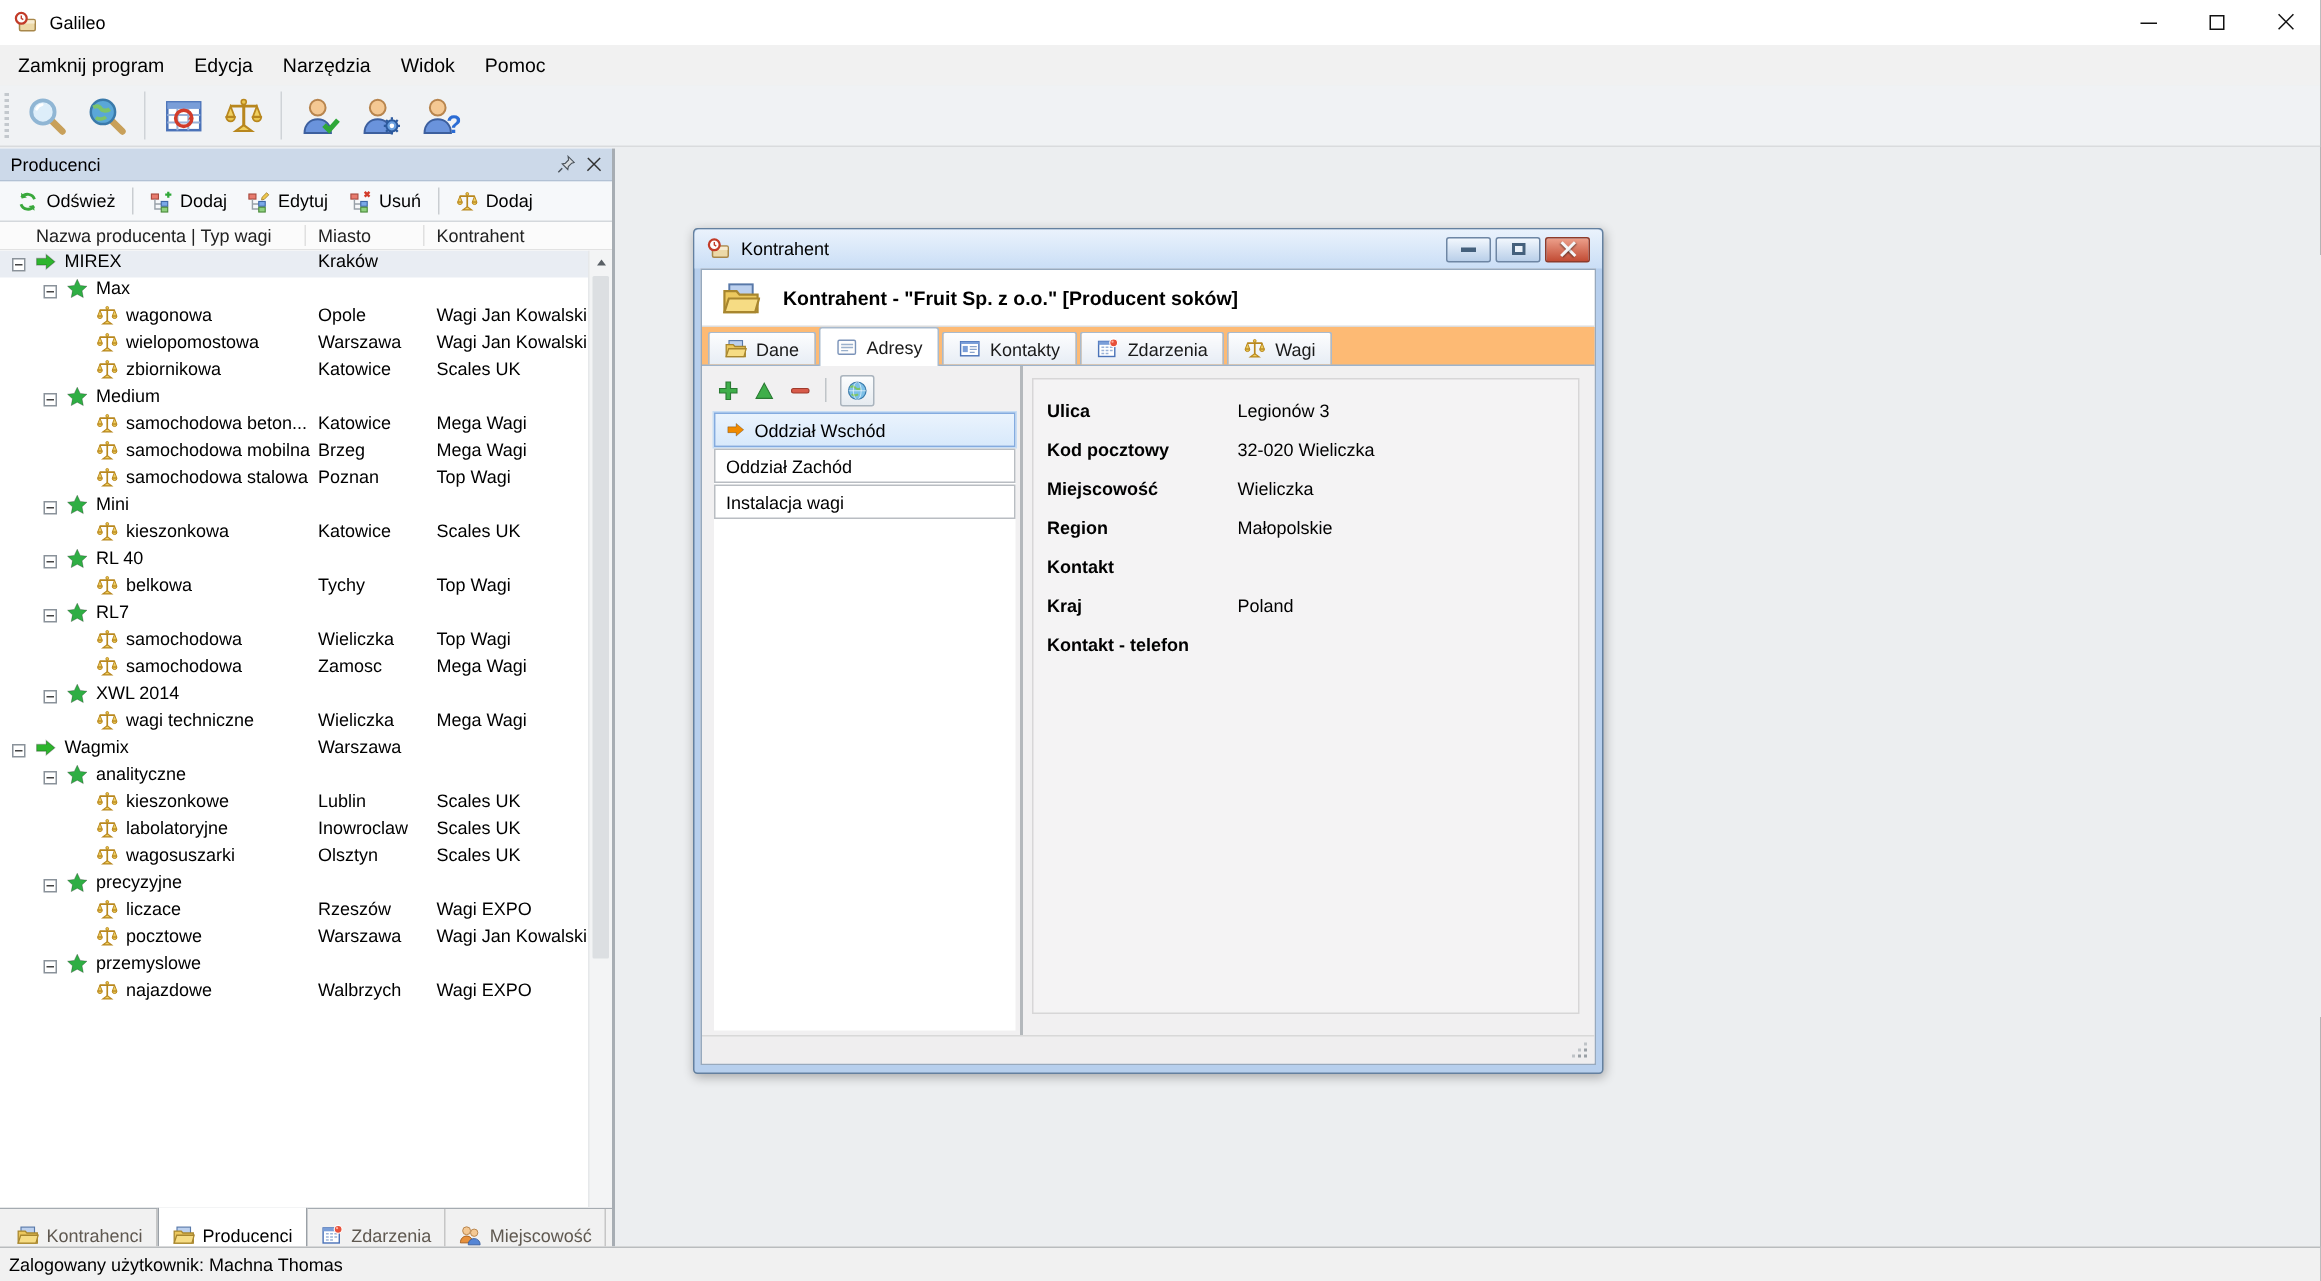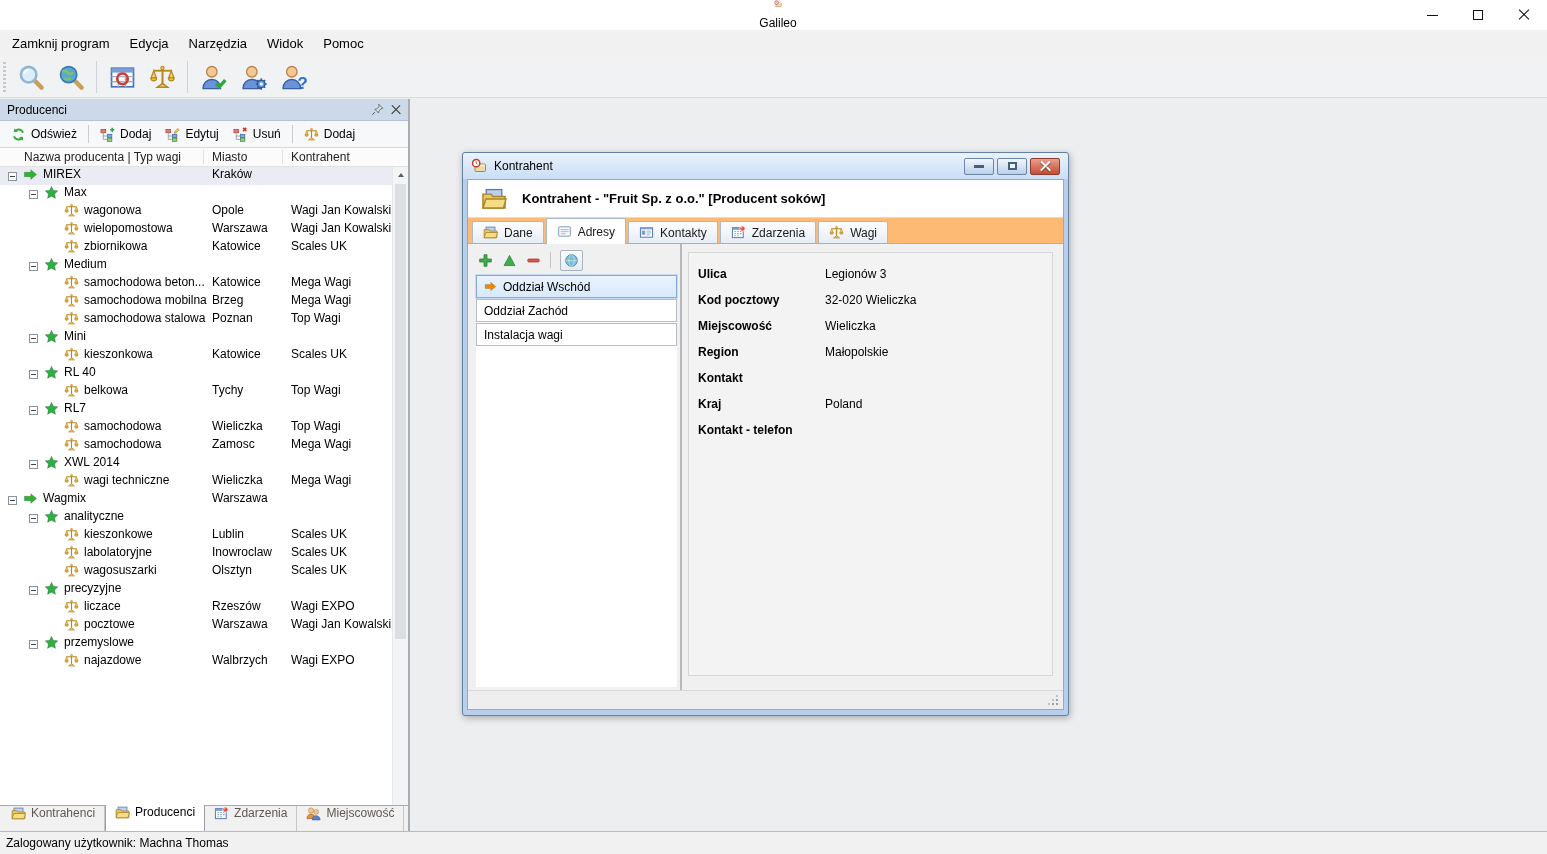--- a/index.html
+++ b/index.html
@@ -1,21 +1,21 @@
 <!DOCTYPE html>
 <html><head>
 <meta charset="utf-8">
 <style>
   html,body{margin:0;padding:0;background:#888;}
   .app{position:relative;width:1547px;height:854px;background:#eceef0;overflow:hidden;
        font-family:"Liberation Sans",sans-serif;font-size:12px;color:#000;}
 
   
   .titlebar{position:absolute;left:0;top:0;right:0;height:30px;background:#fff;
-            display:flex;align-items:center;gap:8px;padding-left:9px;box-sizing:border-box;flex-direction:column;}
+            display:flex;align-items:center;gap:8px;padding-left:9px;box-sizing:border-box;}
   .title-text{font-size:12px;}
   .caps{position:absolute;right:0;top:0;height:30px;display:flex;}
   .cap-btn{width:46px;height:30px;display:flex;align-items:center;justify-content:center;}
   .mg-min{width:11px;height:1px;background:#111;}
   .mg-max{width:10px;height:10px;border:1px solid #111;box-sizing:border-box;}
   .mg-close{position:relative;width:12px;height:12px;}
   .mg-close::before,.mg-close::after{content:"";position:absolute;left:-1px;top:5px;width:14px;height:1px;background:#111;}
   .mg-close::before{transform:rotate(45deg);} .mg-close::after{transform:rotate(-45deg);}
 
   
@@ -62,21 +62,21 @@
   .ic-arrow{color:#2db52d;} .ic-star{color:#2fae44;}
   .ccity{position:absolute;left:212px;} .ccontr{position:absolute;left:291px;}
 
   .vscroll{position:absolute;top:0;right:0;width:15px;bottom:0;background:#f3f4f5;border-left:1px solid #e6e8ea;z-index:2;}
   .vs-up{height:15px;display:flex;align-items:center;justify-content:center;}
   .vs-up::after{content:"";border-left:3.5px solid transparent;border-right:3.5px solid transparent;border-bottom:4.5px solid #5a6066;}
   .vs-thumb{position:absolute;left:2px;right:2px;top:17px;height:455px;background:#dcdfe2;border-radius:1px;}
 
   .dock-tabs{height:25px;flex:none;border-top:1px solid #a5abb1;background:#f1f1f1;
              display:flex;align-items:stretch;padding-left:2px;}
-  .dtab{display:flex;align-items:flex-start;gap:5px;padding:0 9px;color:#5f5850;border-right:1px solid #c6c6c6;}
+  .dtab{display:flex;align-items:flex-end;gap:5px;padding:0 9px;color:#5f5850;border-right:1px solid #c6c6c6;}
   .dtab.on-true{background:#fff;border:1px solid #9aa0a6;border-top:0;color:#000;margin-top:-1px;border-bottom:0;}
 
   
   .statusbar{position:absolute;left:0;right:0;bottom:0;height:23px;background:#f1f1f1;
              border-top:1px solid #b9bcbe;display:flex;align-items:center;padding-left:6px;box-sizing:border-box;}
 
   
   .cw{position:absolute;left:462px;top:152px;width:607px;height:564px;background:#b7cfed;
       border:1px solid #64809f;border-radius:3px;box-shadow:1px 2px 7px rgba(0,0,0,.3);box-sizing:border-box;}
   .cw-title{height:26px;display:flex;align-items:center;gap:7px;padding:0 8px;

